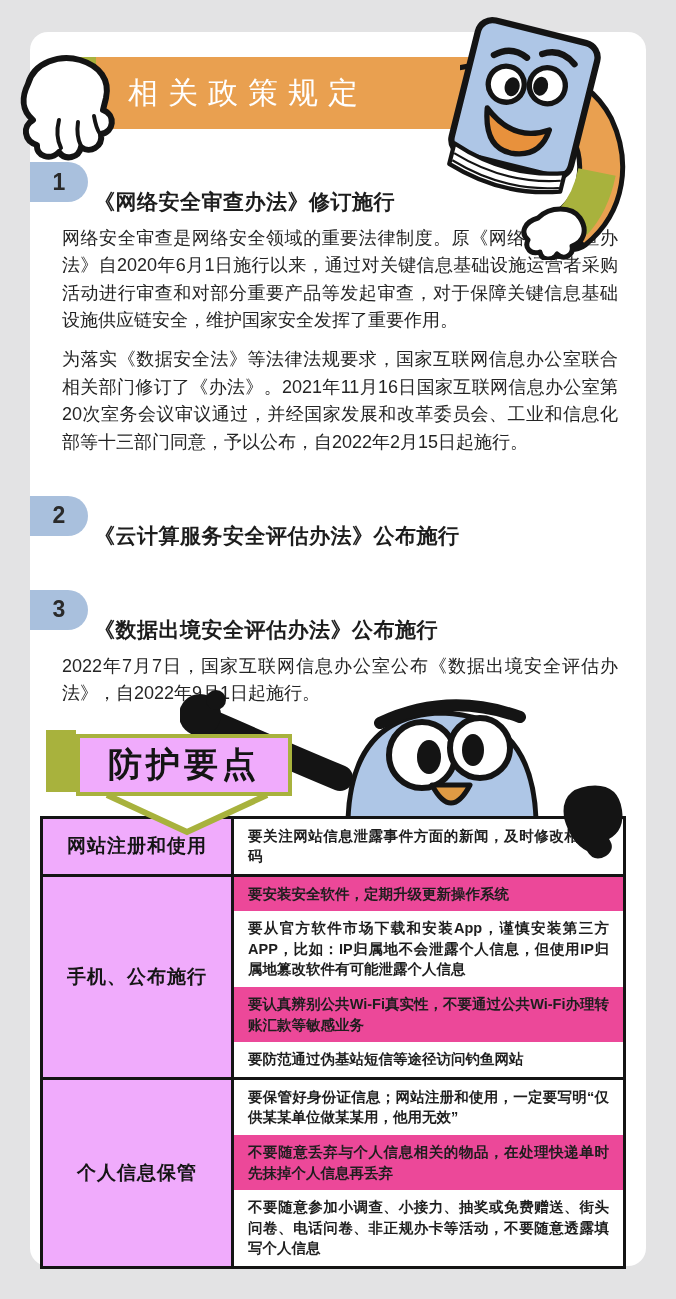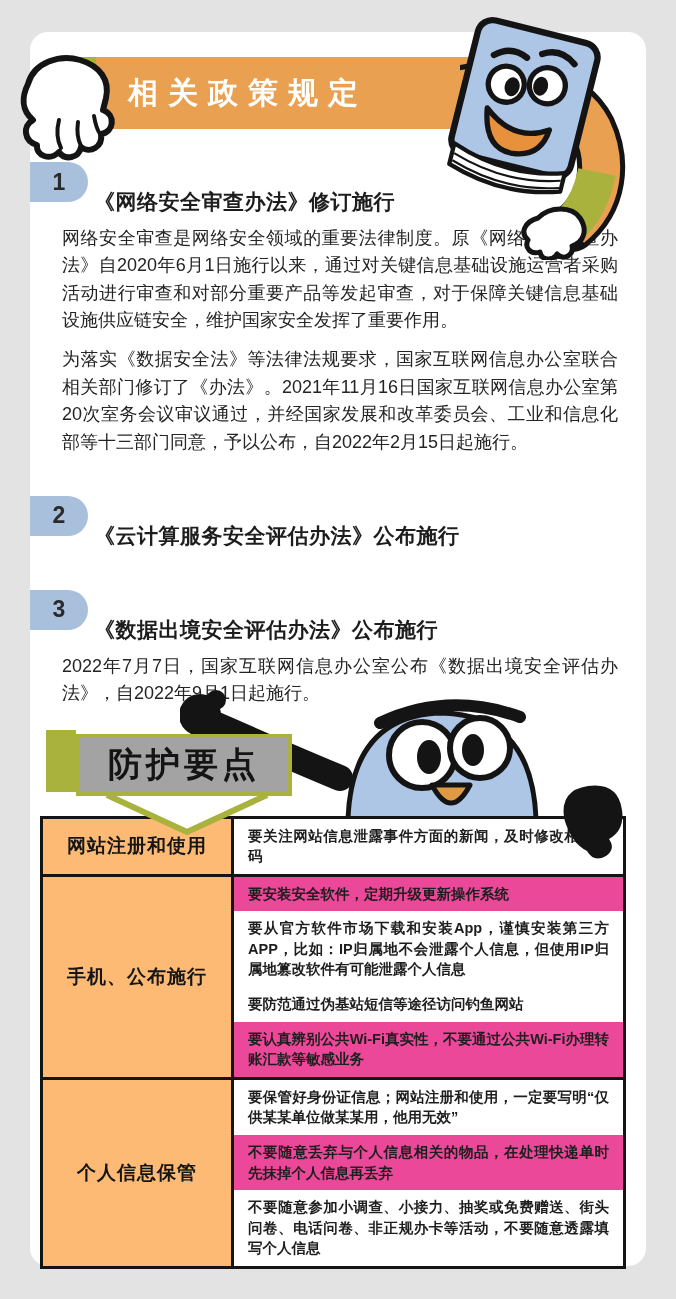--- a/index.html
+++ b/index.html
@@ -13,54 +13,54 @@
   .card{
     position:absolute;left:30px;top:32px;width:616px;height:1234px;
     background:#ffffff;border-radius:18px;
   }
   
   .banner-wrap{position:absolute;top:25px;left:50px;right:118px;height:72px;z-index:2;}
   .banner-green{position:absolute;left:0;top:0;bottom:0;width:16px;background:#a8b23d;}
   .banner-orange{position:absolute;left:16px;top:0;bottom:0;right:-60px;background:#e9a050;}
   .banner-title{
     position:absolute;left:48px;top:0;bottom:0;display:flex;align-items:center;
-    font-size:30px;font-weight:700;color:#ffffff;letter-spacing:10px;z-index:3;
+    font-size:30px;font-weight:400;color:#ffffff;letter-spacing:10px;z-index:3;
   }
   .hand-tl{position:absolute;left:-18px;top:18px;width:126px;height:118px;z-index:4;}
   .arm-tr{position:absolute;right:-4px;top:18px;width:190px;height:210px;z-index:2;}
   .book-tr{position:absolute;right:46px;top:-8px;width:150px;height:180px;z-index:5;transform:rotate(14deg);}
   
   .content{position:relative;padding:116px 28px 0 28px;z-index:1;}
   .policy{margin-bottom:26px;}
   .policy-head{display:flex;align-items:center;margin-bottom:8px;}
   .num-badge{
     flex:0 0 auto;width:58px;height:40px;margin-left:-28px;
     background:#a9c0dd;border-radius:0 20px 20px 0;
     display:flex;align-items:center;justify-content:center;
     font-size:23px;font-weight:800;color:#2a2a2a;
   }
   .policy-title{font-size:21px;font-weight:800;color:#1d1d1d;margin-left:6px;letter-spacing:.5px;margin-top:40px;}
   .policy p{margin:9px 0 12px 4px;font-size:18px;line-height:1.52;text-align:justify;color:#242424;}
   
   .prot-head{position:relative;display:flex;align-items:stretch;margin:14px 0 0 -12px;height:62px;z-index:6;}
   .prot-ribbon{width:30px;background:#a8b23d;margin:-4px 0 4px 0;}
   .prot-box{
-    border:4px solid #a8b23d;background:#a3a3a3;display:flex;align-items:center;
+    border:4px solid #a8b23d;background:#f0abfc;display:flex;align-items:center;
     padding:0 28px;font-size:34px;font-weight:900;color:#141414;letter-spacing:4px;
   }
   
   .twrap{position:relative;margin:20px -8px 0 -18px;z-index:3;}
   .chevron{position:absolute;left:62px;top:-21px;width:170px;height:42px;z-index:7;}
   .owl{position:absolute;right:16px;bottom:100%;width:430px;height:168px;margin-bottom:-5px;z-index:1;}
   .paw{position:absolute;right:-4px;top:-44px;width:74px;height:96px;z-index:4;}
   .ptable{border:3px solid #141414;background:#fff;position:relative;z-index:2;}
   .trow{display:flex;border-top:3px solid #141414;}
   .trow:first-child{border-top:none;}
   .tcat{
-    flex:0 0 176px;background:#fdba74;border-right:3px solid #141414;
+    flex:0 0 176px;background:#f0abfc;border-right:3px solid #141414;
     display:flex;align-items:center;justify-content:center;text-align:right;
     font-size:19px;font-weight:800;color:#151515;padding:6px 6px;letter-spacing:1px;
   }
   .ttips{flex:1;display:flex;flex-direction:column;justify-content:center;}
   .tip{
     padding:7px 14px;font-size:14.5px;line-height:1.42;font-weight:600;color:#1e1e1e;
     display:flex;align-items:center;text-align:justify;
   }
   .tip.tint{background:#ec4899;}
 </style>
@@ -161,22 +161,22 @@
           <div class="ttips">
             <div class="tip">要关注网站信息泄露事件方面的新闻，及时修改相关密码</div>
           </div>
         </div>
 
         <div class="trow">
           <div class="tcat">手机、公布施行</div>
           <div class="ttips">
             <div class="tip tint">要安装安全软件，定期升级更新操作系统</div>
             <div class="tip">要从官方软件市场下载和安装App，谨慎安装第三方APP，比如：IP归属地不会泄露个人信息，但使用IP归属地篡改软件有可能泄露个人信息</div>
+            <div class="tip tint">要认真辨别公共Wi-Fi真实性，不要通过公共Wi-Fi办理转账汇款等敏感业务</div>
             <div class="tip">要防范通过伪基站短信等途径访问钓鱼网站</div>
-            <div class="tip tint">要认真辨别公共Wi-Fi真实性，不要通过公共Wi-Fi办理转账汇款等敏感业务</div>
           </div>
         </div>
 
         <div class="trow">
           <div class="tcat">个人信息保管</div>
           <div class="ttips">
             <div class="tip">要保管好身份证信息；网站注册和使用，一定要写明“仅供某某单位做某某用，他用无效”</div>
             <div class="tip tint">不要随意丢弃与个人信息相关的物品，在处理快递单时先抹掉个人信息再丢弃</div>
             <div class="tip">不要随意参加小调查、小接力、抽奖或免费赠送、街头问卷、电话问卷、非正规办卡等活动，不要随意透露填写个人信息</div>
           </div>

